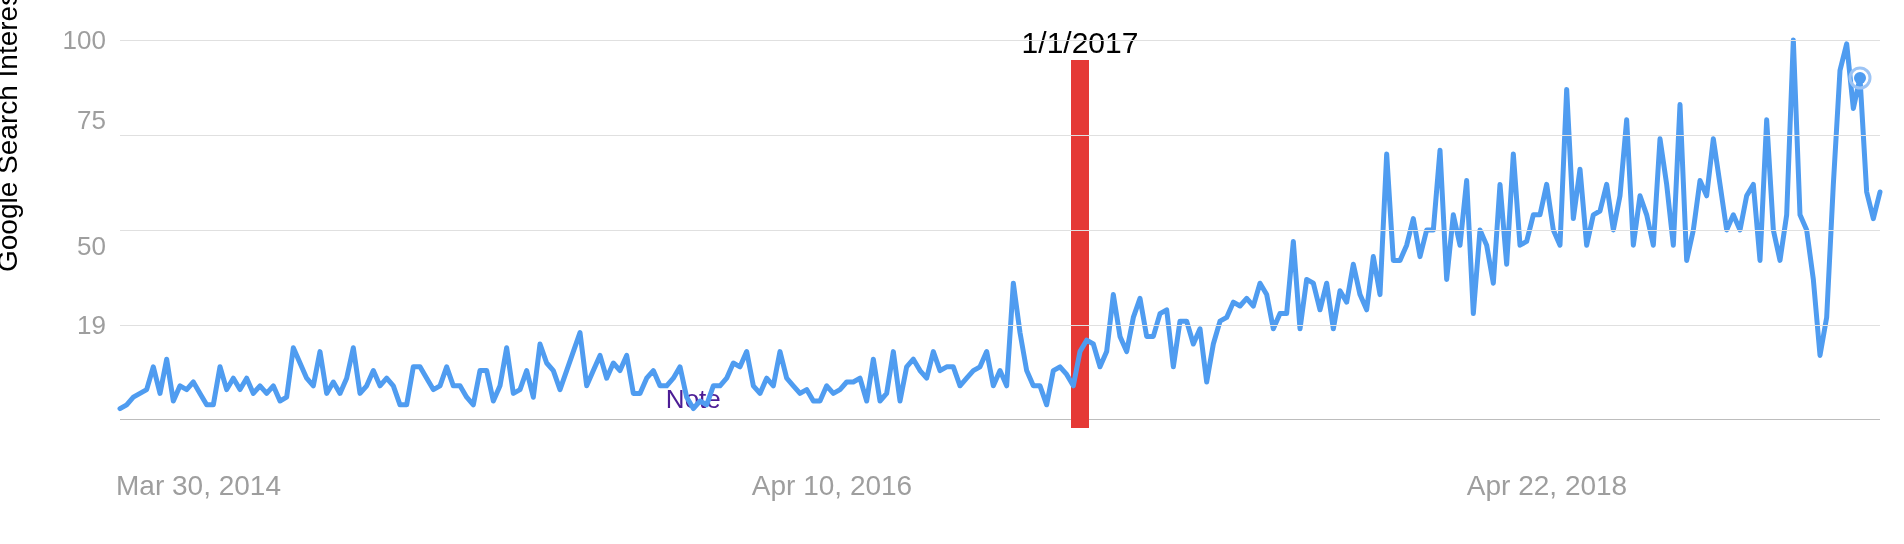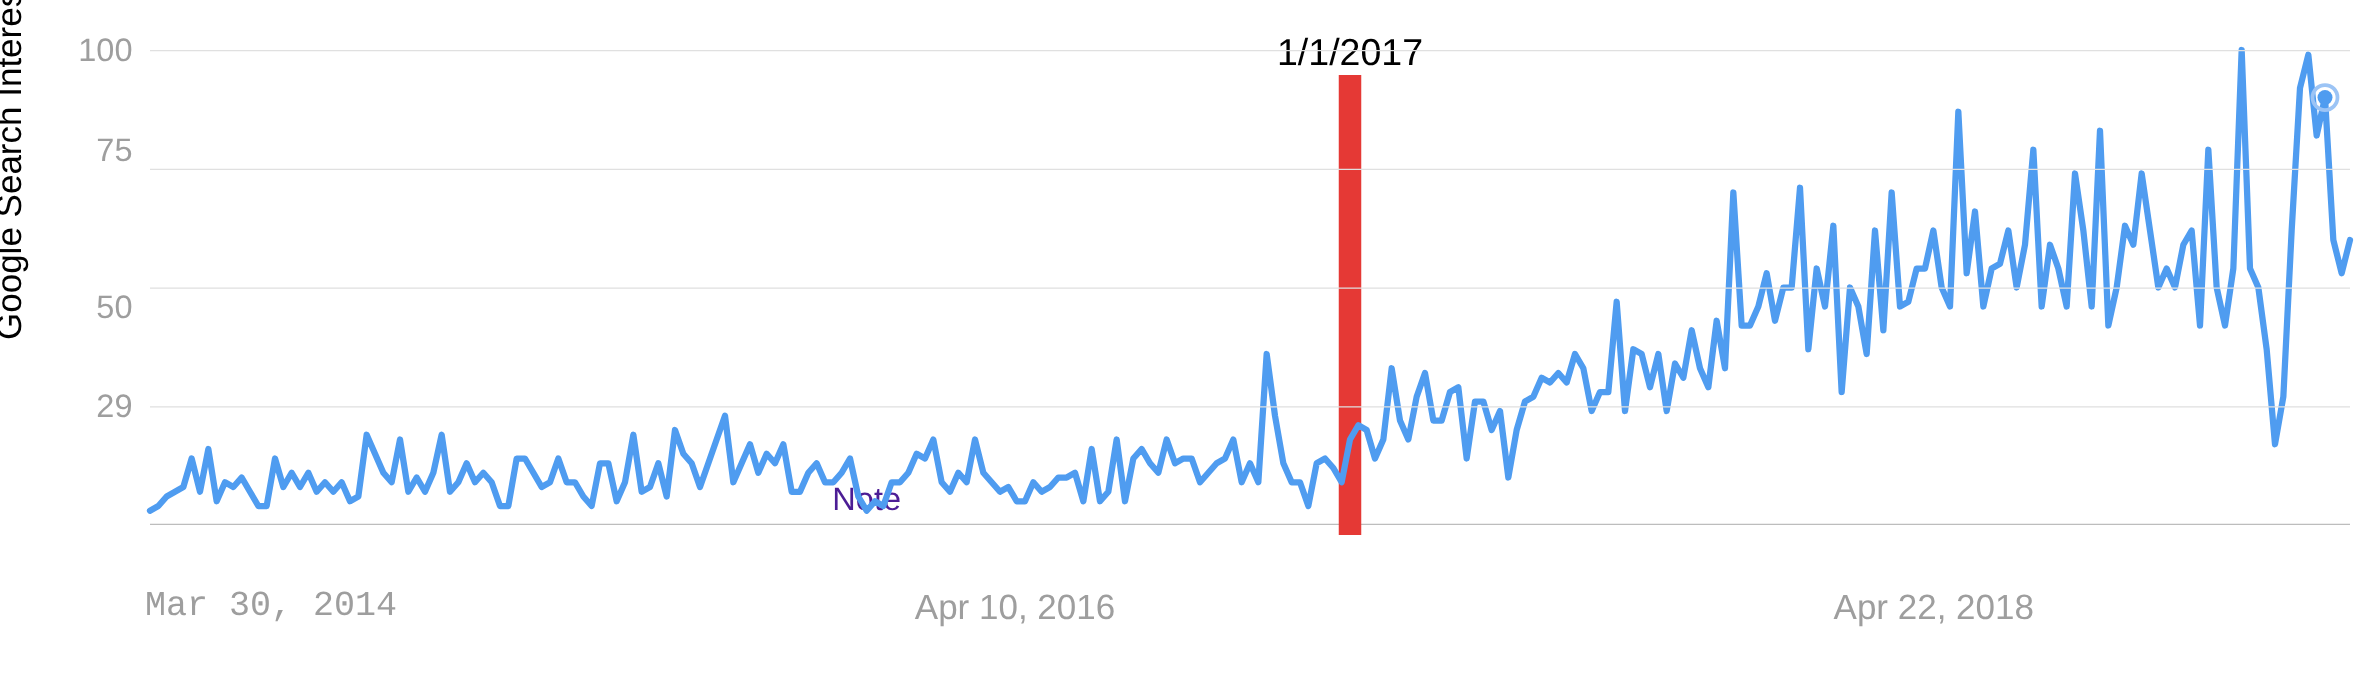--- a/index.html
+++ b/index.html
@@ -119,28 +119,28 @@
 
     <div class="note-label" id="note" style="left: 573.333px; top: 344px; transform: translateX(-50%);">Note</div>
 
     <svg class="series" viewBox="0 0 1760 380" preserveAspectRatio="none">
       <path id="series-path" class="series-path" d="M0.00 368.60 L6.67 364.80 L13.33 357.20 L20.00 353.40 L26.67 349.60 L33.33 326.80 L40.00 353.40 L46.67 319.20 L53.33 361.00 L60.00 345.80 L66.67 349.60 L73.33 342.00 L80.00 353.40 L86.67 364.80 L93.33 364.80 L100.00 326.80 L106.67 349.60 L113.33 338.20 L120.00 349.60 L126.67 338.20 L133.33 353.40 L140.00 345.80 L146.67 353.40 L153.33 345.80 L160.00 361.00 L166.67 357.20 L173.33 307.80 L180.00 323.00 L186.67 338.20 L193.33 345.80 L200.00 311.60 L206.67 353.40 L213.33 342.00 L220.00 353.40 L226.67 338.20 L233.33 307.80 L240.00 353.40 L246.67 345.80 L253.33 330.60 L260.00 345.80 L266.67 338.20 L273.33 345.80 L280.00 364.80 L286.67 364.80 L293.33 326.80 L300.00 326.80 L306.67 338.20 L313.33 349.60 L320.00 345.80 L326.67 326.80 L333.33 345.80 L340.00 345.80 L346.67 357.20 L353.33 364.80 L360.00 330.60 L366.67 330.60 L373.33 361.00 L380.00 345.80 L386.67 307.80 L393.33 353.40 L400.00 349.60 L406.67 330.60 L413.33 357.20 L420.00 304.00 L426.67 323.00 L433.33 330.60 L440.00 349.60 L446.67 330.60 L453.33 311.60 L460.00 292.60 L466.67 345.80 L473.33 330.60 L480.00 315.40 L486.67 338.20 L493.33 323.00 L500.00 330.60 L506.67 315.40 L513.33 353.40 L520.00 353.40 L526.67 338.20 L533.33 330.60 L540.00 345.80 L546.67 345.80 L553.33 338.20 L560.00 326.80 L566.67 357.20 L573.33 368.60 L580.00 361.00 L586.67 364.80 L593.33 345.80 L600.00 345.80 L606.67 338.20 L613.33 323.00 L620.00 326.80 L626.67 311.60 L633.33 345.80 L640.00 353.40 L646.67 338.20 L653.33 345.80 L660.00 311.60 L666.67 338.20 L673.33 345.80 L680.00 353.40 L686.67 349.60 L693.33 361.00 L700.00 361.00 L706.67 345.80 L713.33 353.40 L720.00 349.60 L726.67 342.00 L733.33 342.00 L740.00 338.20 L746.67 361.00 L753.33 319.20 L760.00 361.00 L766.67 353.40 L773.33 311.60 L780.00 361.00 L786.67 326.80 L793.33 319.20 L800.00 330.60 L806.67 338.20 L813.33 311.60 L820.00 330.60 L826.67 326.80 L833.33 326.80 L840.00 345.80 L846.67 338.20 L853.33 330.60 L860.00 326.80 L866.67 311.60 L873.33 345.80 L880.00 330.60 L886.67 345.80 L893.33 243.20 L900.00 292.60 L906.67 330.60 L913.33 345.80 L920.00 345.80 L926.67 364.80 L933.33 330.60 L940.00 326.80 L946.67 334.40 L953.33 345.80 L960.00 311.60 L966.67 300.20 L973.33 304.00 L980.00 326.80 L986.67 311.60 L993.33 254.60 L1000.00 296.40 L1006.67 311.60 L1013.33 277.40 L1020.00 258.40 L1026.67 296.40 L1033.33 296.40 L1040.00 273.60 L1046.67 269.80 L1053.33 326.80 L1060.00 281.20 L1066.67 281.20 L1073.33 304.00 L1080.00 288.80 L1086.67 342.00 L1093.33 304.00 L1100.00 281.20 L1106.67 277.40 L1113.33 262.20 L1120.00 266.00 L1126.67 258.40 L1133.33 266.00 L1140.00 243.20 L1146.67 254.60 L1153.33 288.80 L1160.00 273.60 L1166.67 273.60 L1173.33 201.40 L1180.00 288.80 L1186.67 239.40 L1193.33 243.20 L1200.00 269.80 L1206.67 243.20 L1213.33 288.80 L1220.00 250.80 L1226.67 262.20 L1233.33 224.20 L1240.00 254.60 L1246.67 269.80 L1253.33 216.60 L1260.00 254.60 L1266.67 114.00 L1273.33 220.40 L1280.00 220.40 L1286.67 205.20 L1293.33 178.60 L1300.00 216.60 L1306.67 190.00 L1313.33 190.00 L1320.00 110.20 L1326.67 239.40 L1333.33 174.80 L1340.00 205.20 L1346.67 140.60 L1353.33 273.60 L1360.00 190.00 L1366.67 205.20 L1373.33 243.20 L1380.00 144.40 L1386.67 224.20 L1393.33 114.00 L1400.00 205.20 L1406.67 201.40 L1413.33 174.80 L1420.00 174.80 L1426.67 144.40 L1433.33 190.00 L1440.00 205.20 L1446.67 49.40 L1453.33 178.60 L1460.00 129.20 L1466.67 205.20 L1473.33 174.80 L1480.00 171.00 L1486.67 144.40 L1493.33 190.00 L1500.00 155.80 L1506.67 79.80 L1513.33 205.20 L1520.00 155.80 L1526.67 174.80 L1533.33 205.20 L1540.00 98.80 L1546.67 144.40 L1553.33 205.20 L1560.00 64.60 L1566.67 220.40 L1573.33 190.00 L1580.00 140.60 L1586.67 155.80 L1593.33 98.80 L1600.00 144.40 L1606.67 190.00 L1613.33 174.80 L1620.00 190.00 L1626.67 155.80 L1633.33 144.40 L1640.00 220.40 L1646.67 79.80 L1653.33 190.00 L1660.00 220.40 L1666.67 174.80 L1673.33 0.00 L1680.00 174.80 L1686.67 190.00 L1693.33 239.40 L1700.00 315.40 L1706.67 277.40 L1713.33 144.40 L1720.00 30.40 L1726.67 3.80 L1733.33 68.40 L1740.00 38.00 L1746.67 152.00 L1753.33 178.60 L1760.00 152.00 "></path>
       <circle id="end-inner" r="6" fill="#4f9cf0" cx="1740" cy="38"></circle>
       <circle id="end-outer" r="10" fill="none" stroke="#9cc4f5" stroke-width="3" cx="1740" cy="38"></circle>
     </svg>
 
     <div id="xticks">
-        <div class="xtick" style="left: 0px; transform: translateX(-4px); font-family: Liberation Mono, monospace;">Mar 30, 2014</div>
-        <div class="xtick" style="left: 692px; transform: translateX(-50%);">Apr 10, 2016</div>
+        <div class="xtick" style="left: 0px; transform: translateX(-4px);">Mar 30, 2014</div>
+        <div class="xtick" style="left: 712px; transform: translateX(-50%);">Apr 10, 2016</div>
         <div class="xtick" style="left: 1427px; transform: translateX(-50%);">Apr 22, 2018</div>
       </div>
 
     <div id="yticks">
         <div class="grid-line" style="top: 285px;"></div>
-        <div class="ytick" style="top: 285px;">29</div>
+        <div class="ytick" style="top: 285px;">19</div>
         <div class="grid-line" style="top: 190px;"></div>
         <div class="ytick" style="top: 190px; margin-top: 16px;">50</div>
         <div class="grid-line" style="top: 95px;"></div>
         <div class="ytick" style="top: 80px;">75</div>
         <div class="grid-line" style="top: 0px;"></div>
         <div class="ytick" style="top: 0px;">100</div>
       </div>
 
   </div>
 </div>

